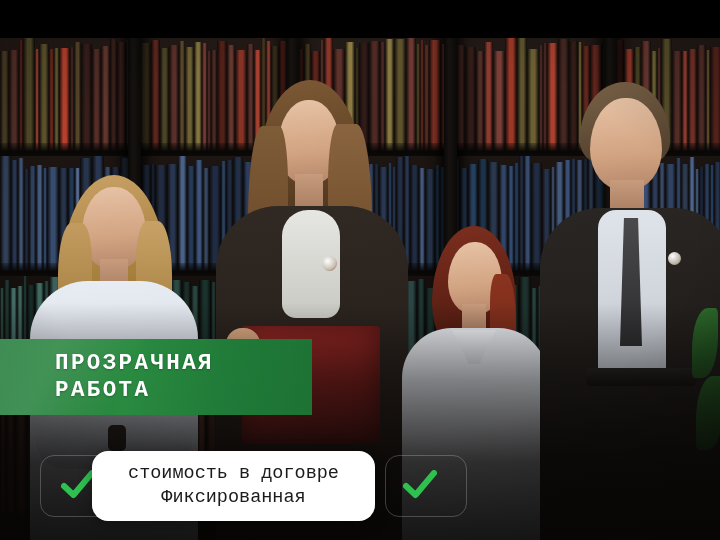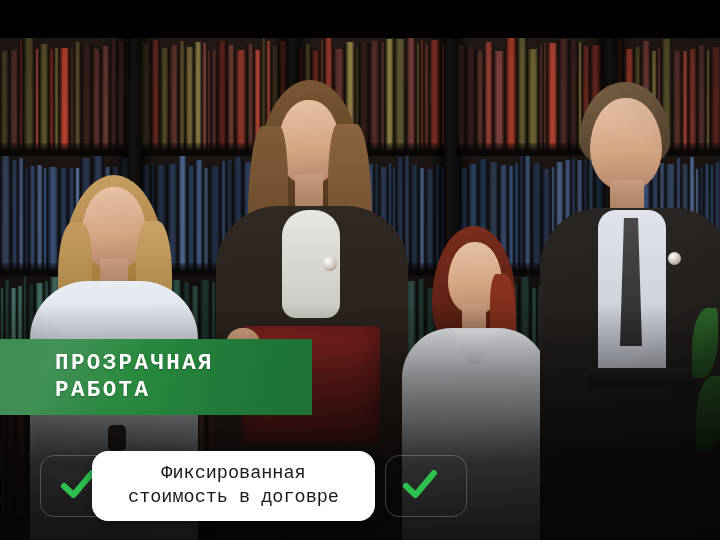--- a/index.html
+++ b/index.html
@@ -577,22 +577,22 @@
   </div>
 
   <div class="ghostbox" style="left:40px;top:417px;width:86px;height:62px;"></div>
   <div class="check" style="left:61px;top:432px;">
     <svg viewBox="0 0 34 30" aria-hidden="true">
       <path d="M3 16 L12.5 25 L31 3" fill="none" stroke="#2fc14f" stroke-width="6" stroke-linecap="round" stroke-linejoin="round"></path>
     </svg>
   </div>
   <div class="card" style="left:92px;top:413px;width:283px;height:70px;">
     <span>
+      <span>стоимость в договре</span>
       <span>Фиксированная</span>
-      <span>стоимость в договре</span>
     </span>
   </div>
 
   <div class="ghostbox" style="left:385px;top:417px;width:82px;height:62px;"></div>
   <div class="check" style="left:403px;top:432px;">
     <svg viewBox="0 0 34 30" aria-hidden="true">
       <path d="M3 16 L12.5 25 L31 3" fill="none" stroke="#2fc14f" stroke-width="6" stroke-linecap="round" stroke-linejoin="round"></path>
     </svg>
   </div>
 

